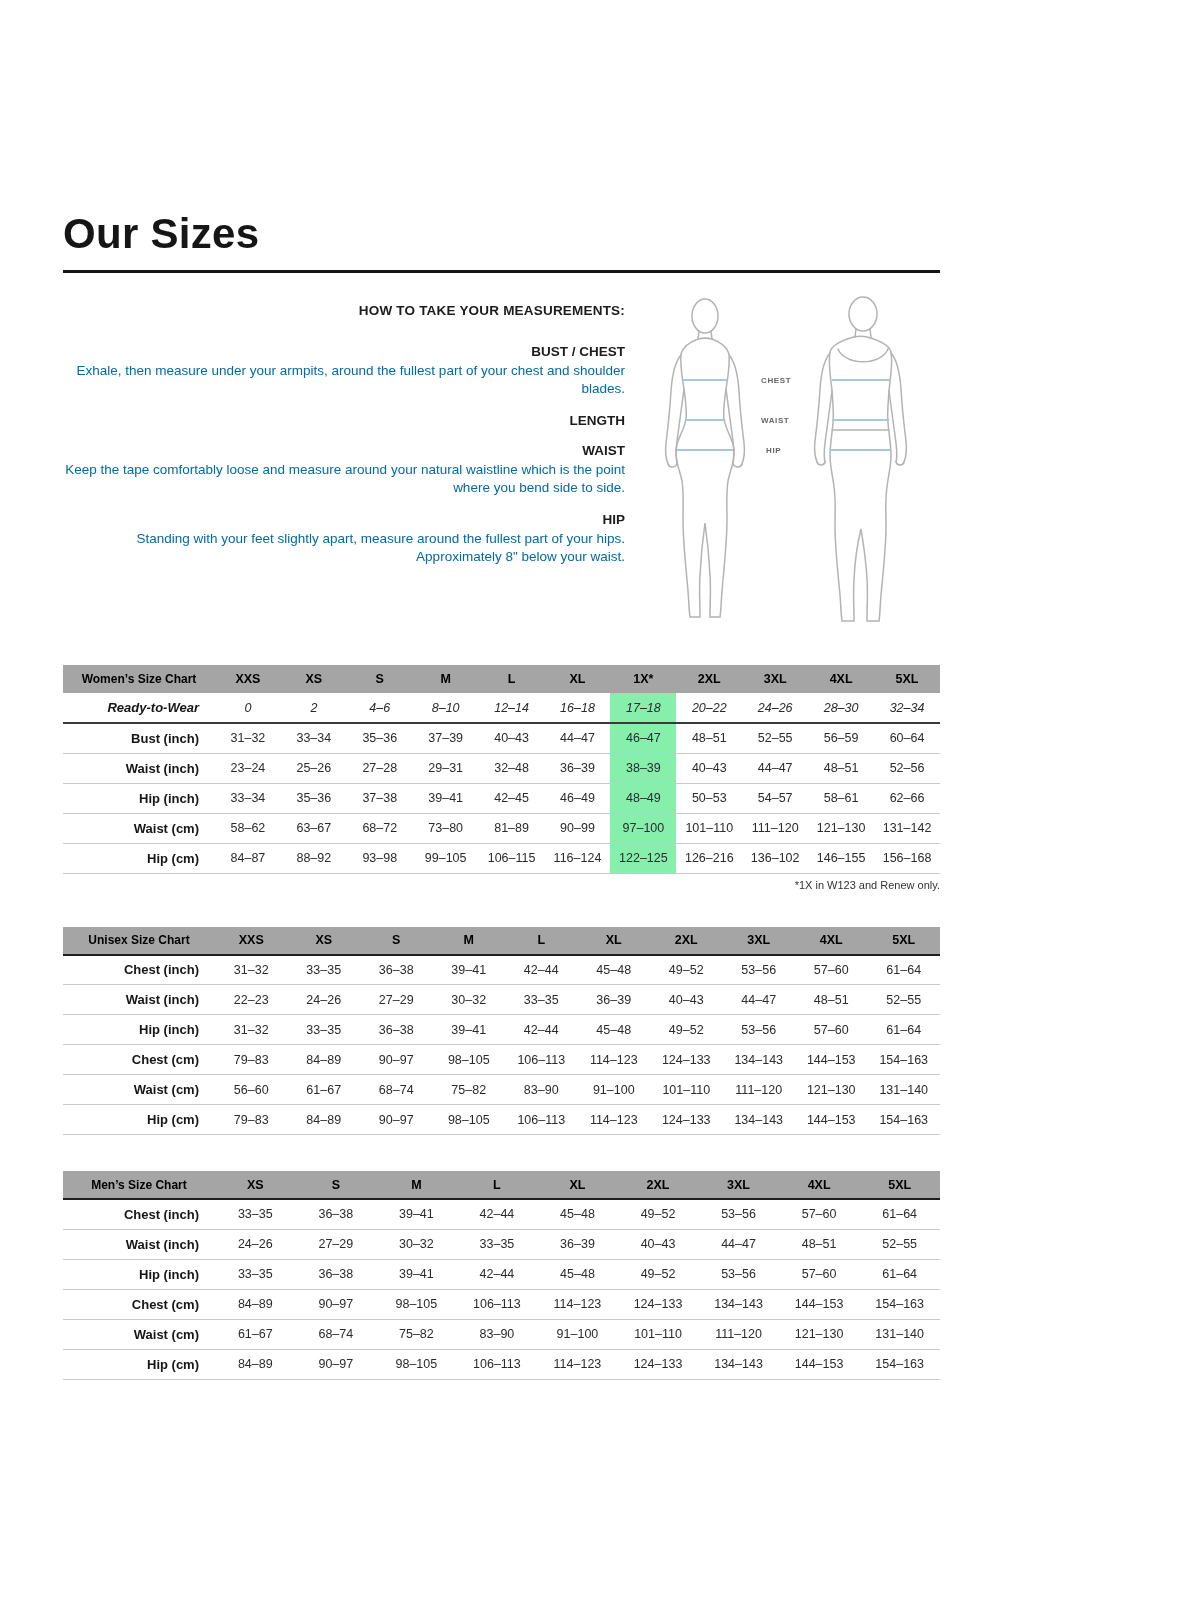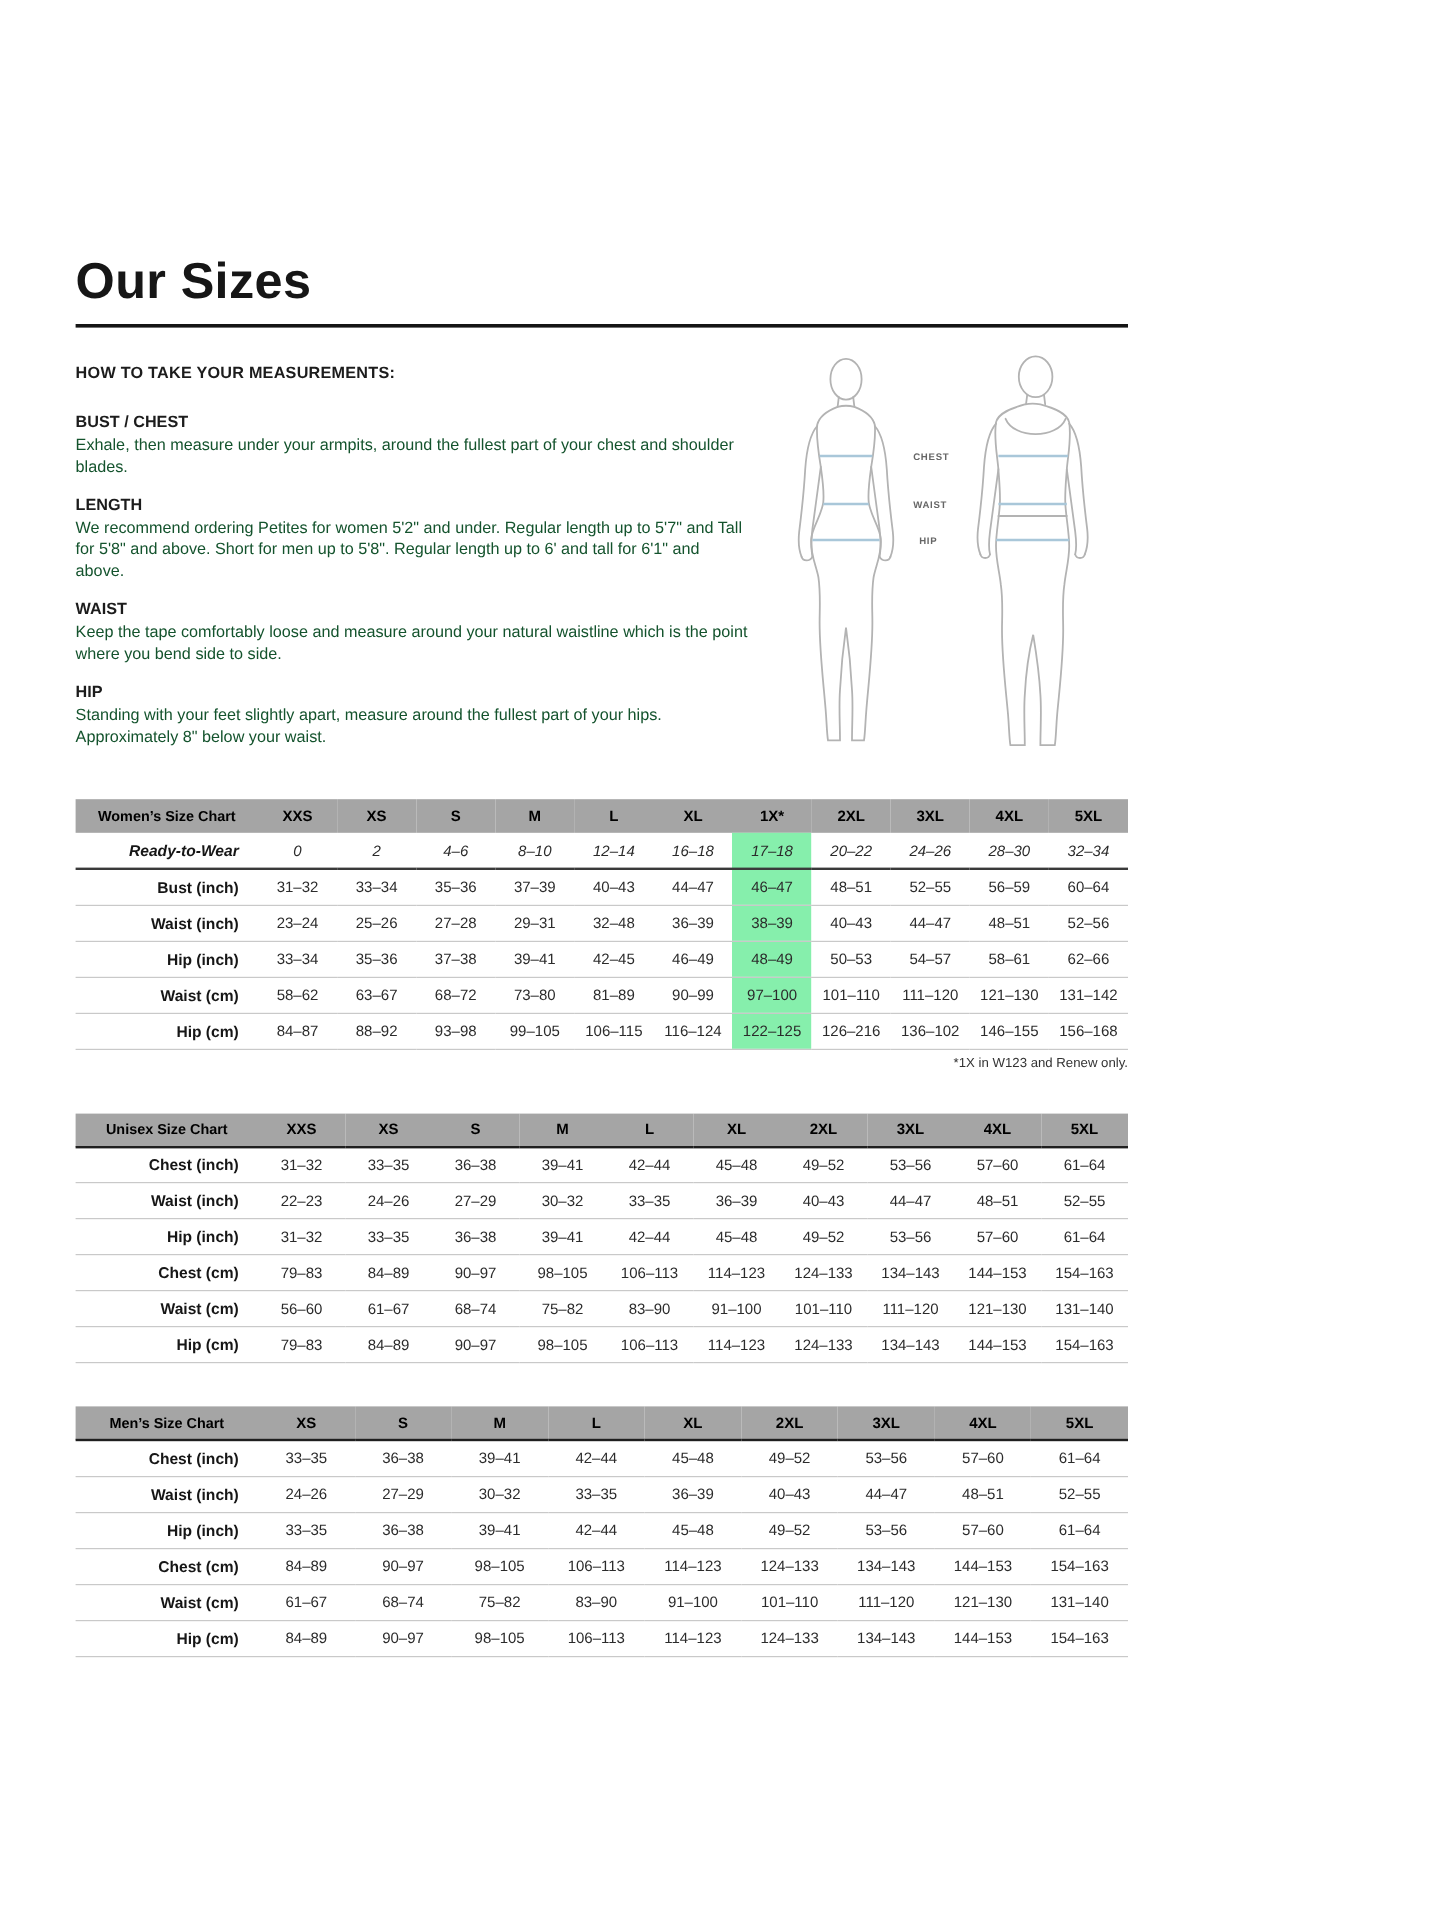--- a/index.html
+++ b/index.html
@@ -8,25 +8,25 @@
     width:1200px; height:1600px; background:#ffffff;
     font-family:"Liberation Sans", sans-serif; color:#222;
     overflow:hidden;
   }
   .page { margin-left:63px; width:877px; padding-top:210px; }
 
   .page-title { font-size:42px; font-weight:800; color:#161616; margin:0 0 12px 0; letter-spacing:.3px; }
   .title-rule { height:3px; background:#151515; margin-bottom:30px; }
 
   .top-section { display:flex; }
-  .guide-text { width:562px; }
+  .guide-text { width:562px;text-align:right; }
   .guide-heading { font-weight:700; font-size:13.5px; letter-spacing:.2px; margin-bottom:26px; color:#1c1c1c; }
   .guide-section { margin-bottom:15px; }
   .guide-section-title { font-weight:700; font-size:13.5px; margin-bottom:3px; color:#1c1c1c; }
-  .guide-section-body { margin:0; font-size:13.5px; line-height:1.33; color:#14532d; }
+  .guide-section-body { margin:0; font-size:13.5px; line-height:1.33; color:#0369a1; }
   .figures { margin-left:auto; width:292px; margin-top:-14px; }
 
   .tables { margin-top:24px; }
   .table-block { margin-bottom:36px; }
   table { width:100%; border-collapse:collapse; table-layout:fixed; }
   thead th { background:#a5a5a5; color:#000000; font-size:12.5px; font-weight:700; height:28px; padding:0 2px; }
   thead th.table-name { font-size:12px; }
   tbody th.row-label { text-align:right; padding-right:16px; font-size:13px; font-weight:700; color:#161616; }
   tbody td { text-align:center; font-size:12.5px; color:#2b2b2b; padding:0 2px; }
   tbody td, tbody th { height:30px; border-bottom:1px solid #c9c9c9; }
@@ -50,21 +50,20 @@
   <div class="top-section">
     <div class="guide-text">
       <div class="guide-heading">HOW TO TAKE YOUR MEASUREMENTS:</div>
 
       <div class="guide-section">
         <div class="guide-section-title">BUST / CHEST</div>
         <p class="guide-section-body">Exhale, then measure under your armpits, around the fullest part of your chest and shoulder blades.</p>
       </div>
       <div class="guide-section">
         <div class="guide-section-title">LENGTH</div>
-        <p class="guide-section-body">We recommend ordering Petites for women 5'2" and under. Regular length up to 5'7" and Tall for 5'8" and above. Short for men up to 5'8". Regular length up to 6' and tall for 6'1" and above.</p>
       </div>
       <div class="guide-section">
         <div class="guide-section-title">WAIST</div>
         <p class="guide-section-body">Keep the tape comfortably loose and measure around your natural waistline which is the point where you bend side to side.</p>
       </div>
       <div class="guide-section">
         <div class="guide-section-title">HIP</div>
         <p class="guide-section-body">Standing with your feet slightly apart, measure around the fullest part of your hips. Approximately 8" below your waist.</p>
       </div>
     </div>

